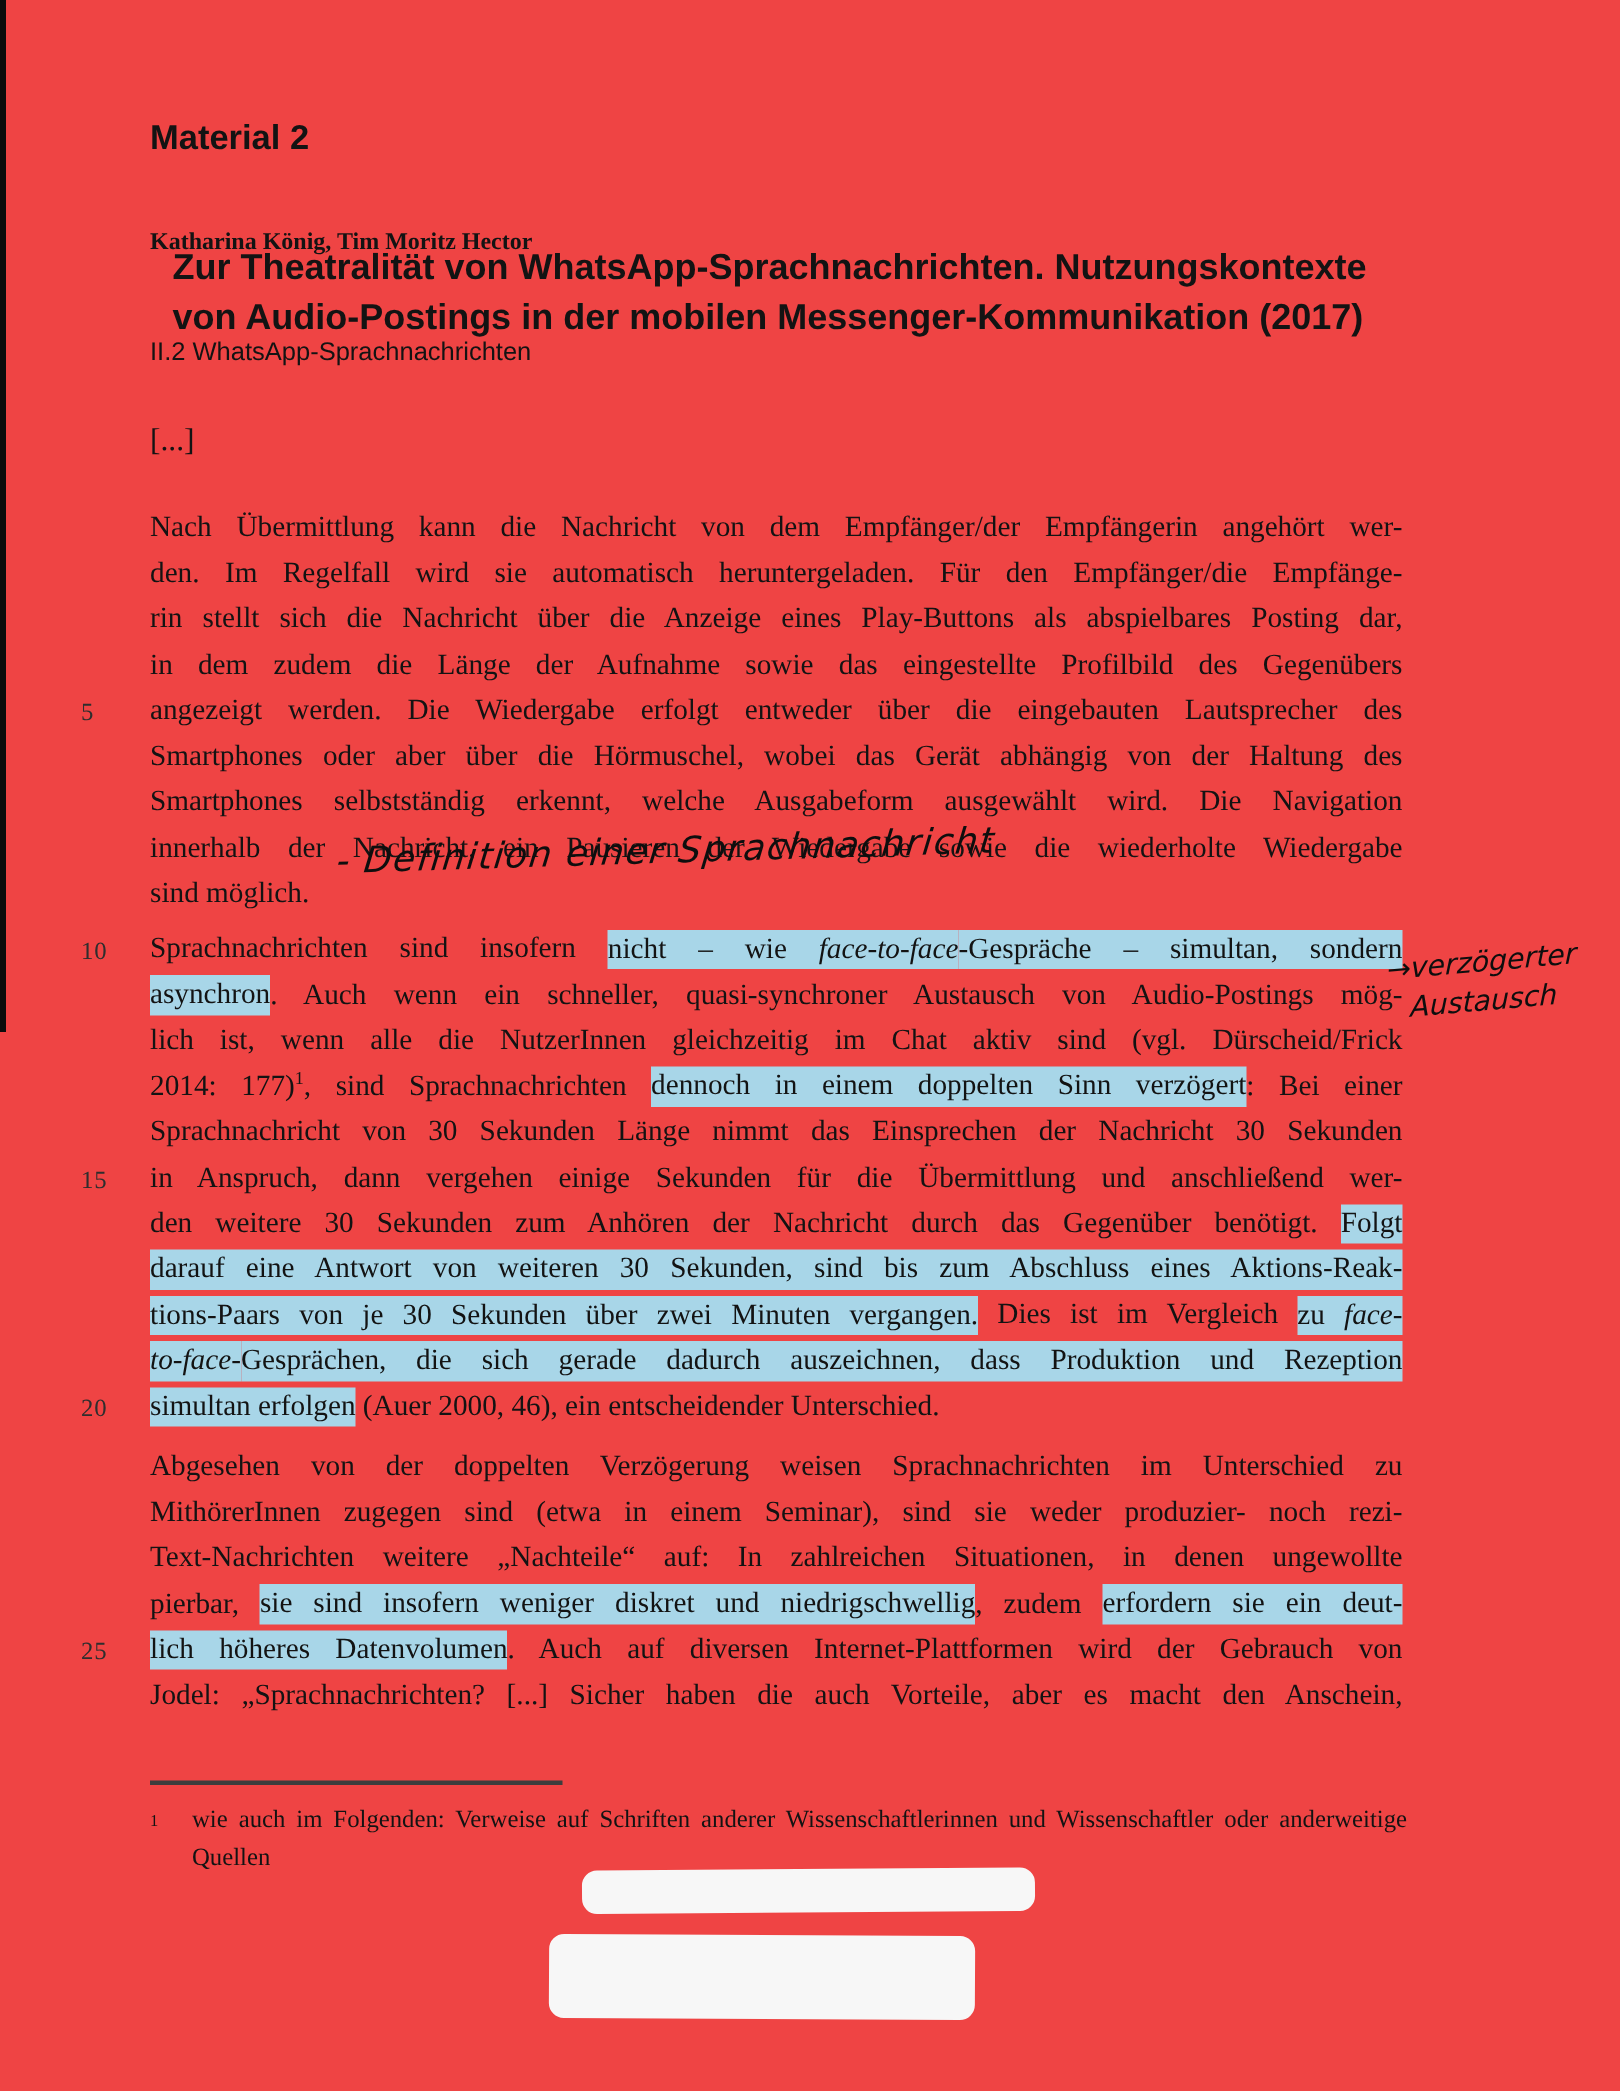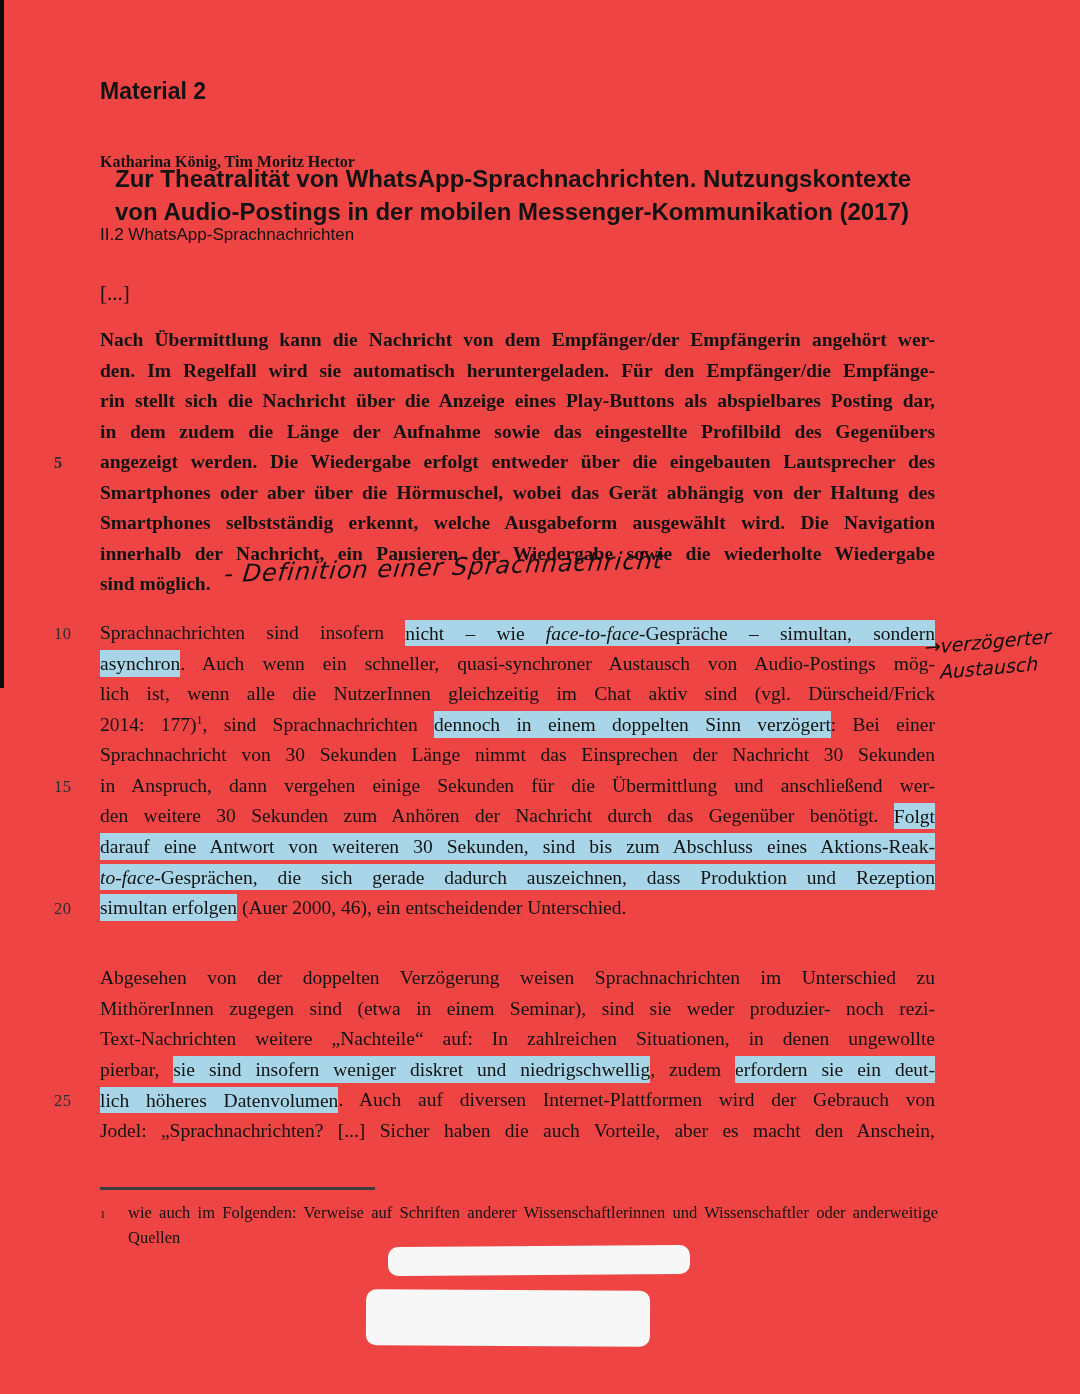--- a/index.html
+++ b/index.html
@@ -14,21 +14,21 @@
   
   .material  { position:absolute; left:100px; top:78px;  font-family:"Liberation Sans", sans-serif; font-weight:bold; font-size:23px; }
   .authors   { position:absolute; left:100px; top:121px; font-family:"Liberation Serif", serif; font-weight:bold; font-size:16px;margin-top:32px; }
   .title     { position:absolute; left:100px; top:162px; font-family:"Liberation Sans", sans-serif; font-weight:bold; font-size:24px; line-height:33px;margin-left:15px; }
   .section   { position:absolute; left:100px; top:225px; font-family:"Liberation Sans", sans-serif; font-size:17px; }
   .ellipsis  { position:absolute; left:100px; top:281px; font-size:21px; }
 
   
   main { position:absolute; inset:0; }
   .para { position:absolute; left:100px; width:835px; }
-  .para:nth-of-type(1) { top:325px;font-weight:bold; }
+  .para:nth-of-type(1) { top:337px; }
   .para:nth-of-type(2) { top:618px; }
   .para:nth-of-type(3) { top:963px; }
   .jline {
     position:relative; font-size:19.5px; line-height:30.5px;
     text-align:justify; text-align-last:justify; white-space:normal;
   }
   .jline.last { text-align-last:left; }
   .lnum {
     position:absolute; left:-46px; top:1px; width:32px; text-align:right;
     font-size:16.5px; color:#2e2e2e; letter-spacing:0.5px;
@@ -92,20 +92,21 @@
       </div>
       <div class="para">
         <div class="jline"><span class="lnum">10</span><span class="seg">Sprachnachrichten sind insofern </span><span class="seg hl">nicht – wie </span><span class="seg hl it">face-to-face</span><span class="seg hl">-Gespräche – simultan, sondern</span></div>
         <div class="jline"><span class="seg hl">asynchron</span><span class="seg">. Auch wenn ein schneller, quasi-synchroner Austausch von Audio-Postings mög-</span></div>
         <div class="jline"><span class="seg">lich ist, wenn alle die NutzerInnen gleichzeitig im Chat aktiv sind (vgl. Dürscheid/Frick</span></div>
         <div class="jline"><span class="seg">2014: 177)</span><sup class="seg">1</sup><span class="seg">, sind Sprachnachrichten </span><span class="seg hl">dennoch in einem doppelten Sinn verzögert</span><span class="seg">: Bei einer</span></div>
         <div class="jline"><span class="seg">Sprachnachricht von 30 Sekunden Länge nimmt das Einsprechen der Nachricht 30 Sekunden</span></div>
         <div class="jline"><span class="lnum">15</span><span class="seg">in Anspruch, dann vergehen einige Sekunden für die Übermittlung und anschließend wer-</span></div>
         <div class="jline"><span class="seg">den weitere 30 Sekunden zum Anhören der Nachricht durch das Gegenüber benötigt. </span><span class="seg hl">Folgt</span></div>
         <div class="jline"><span class="seg hl">darauf eine Antwort von weiteren 30 Sekunden, sind bis zum Abschluss eines Aktions-Reak-</span></div>
+        <div class="jline"><span class="seg hl">tions-Paars von je 30 Sekunden über zwei Minuten vergangen.</span><span class="seg"> Dies ist im Vergleich </span><span class="seg hl">zu </span><span class="seg hl it">face-</span></div>
         <div class="jline"><span class="seg hl it">to-face-</span><span class="seg hl">Gesprächen, die sich gerade dadurch auszeichnen, dass Produktion und Rezeption</span></div>
         <div class="jline last"><span class="lnum">20</span><span class="seg hl">simultan erfolgen</span><span class="seg"> (Auer 2000, 46), ein entscheidender Unterschied.</span></div>
       </div>
       <div class="para">
         <div class="jline"><span class="seg">Abgesehen von der doppelten Verzögerung weisen Sprachnachrichten im Unterschied zu</span></div>
         <div class="jline"><span class="seg">MithörerInnen zugegen sind (etwa in einem Seminar), sind sie weder produzier- noch rezi-</span></div>
         <div class="jline"><span class="seg">Text-Nachrichten weitere „Nachteile“ auf: In zahlreichen Situationen, in denen ungewollte</span></div>
         <div class="jline"><span class="seg">pierbar, </span><span class="seg hl">sie sind insofern weniger diskret und niedrigschwellig</span><span class="seg">, zudem </span><span class="seg hl">erfordern sie ein deut-</span></div>
         <div class="jline"><span class="lnum">25</span><span class="seg hl">lich höheres Datenvolumen</span><span class="seg">. Auch auf diversen Internet-Plattformen wird der Gebrauch von</span></div>
         <div class="jline"><span class="seg">Jodel: „Sprachnachrichten? [...] Sicher haben die auch Vorteile, aber es macht den Anschein,</span></div>

